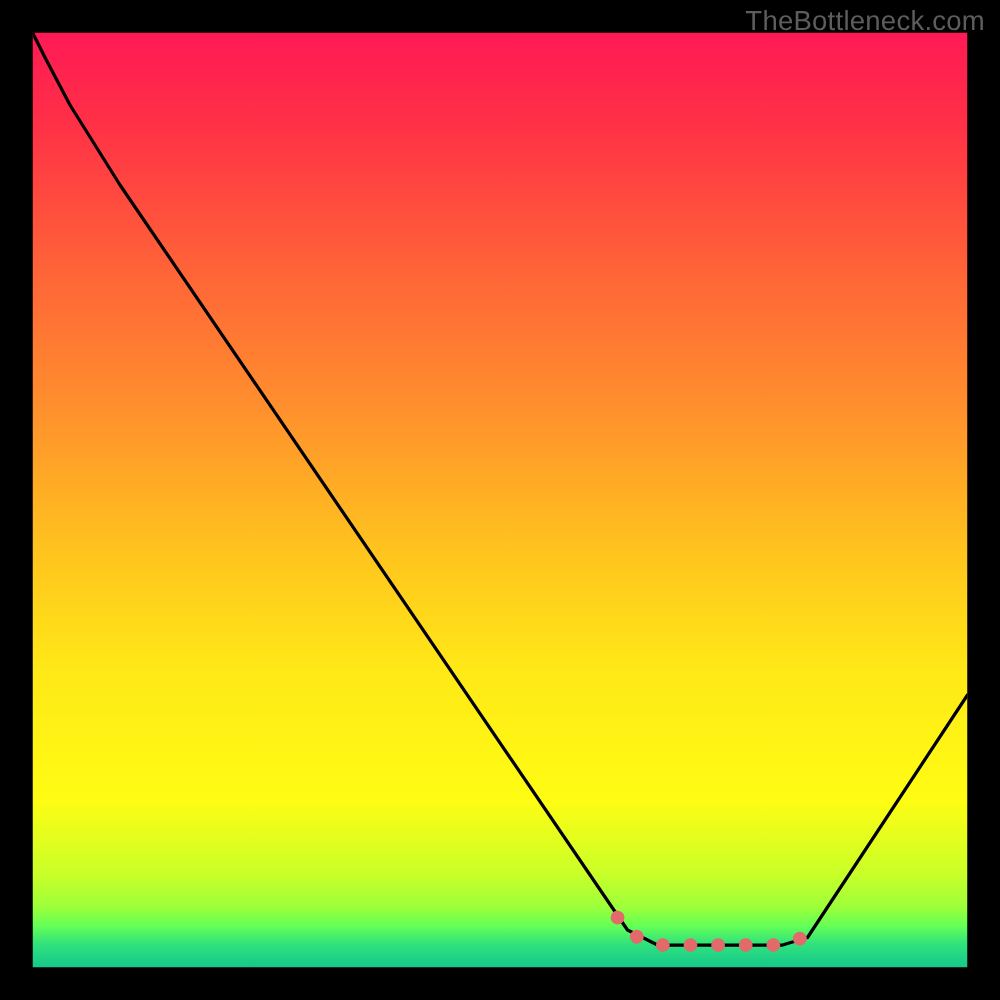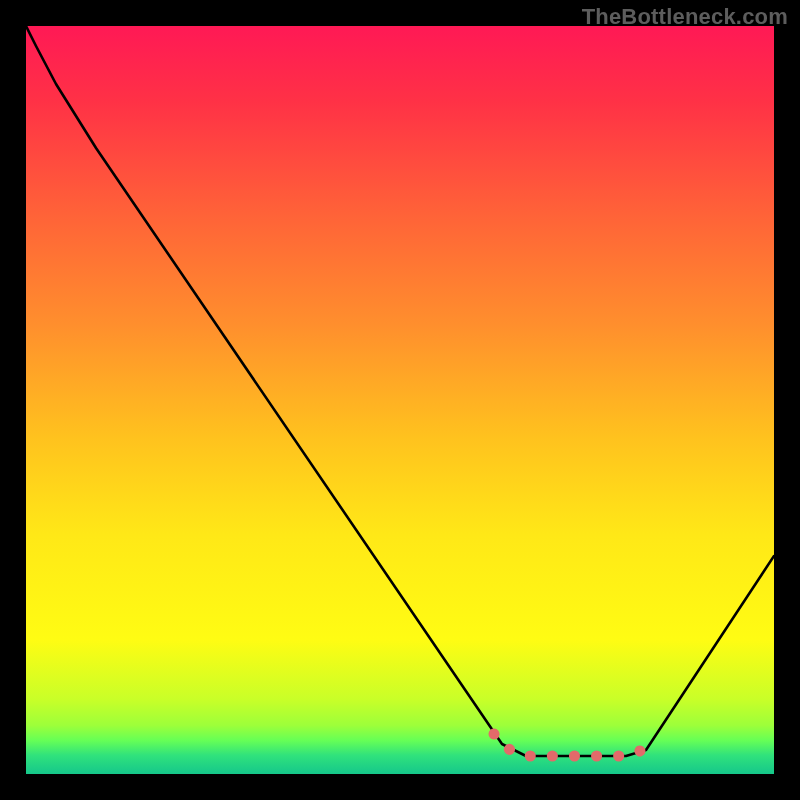--- a/index.html
+++ b/index.html
@@ -19,21 +19,21 @@
     height: 748px;
     background: #000;
   }
   .watermark {
     position: absolute;
     top: 4px;
     right: 12px;
     color: #5d5d5d;
     font-size: 22px;
     letter-spacing: 0.2px;
-    font-weight: 700;
+    font-weight: 400;
     z-index: 5;
   }
   svg {
     display: block;
     position: absolute;
     left: 0;
     top: 0;
   }
 </style>
 </head>

